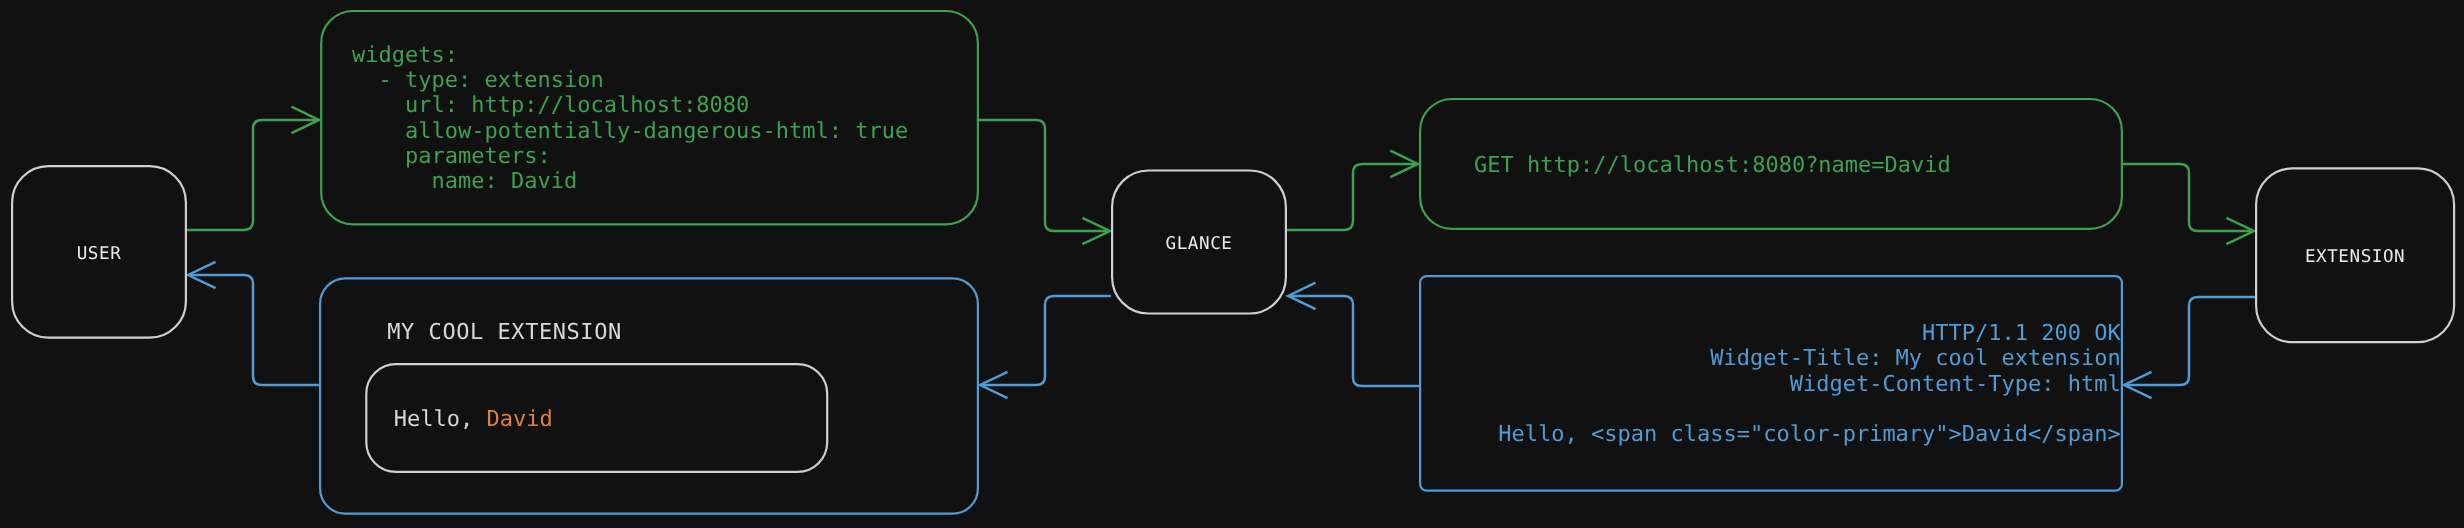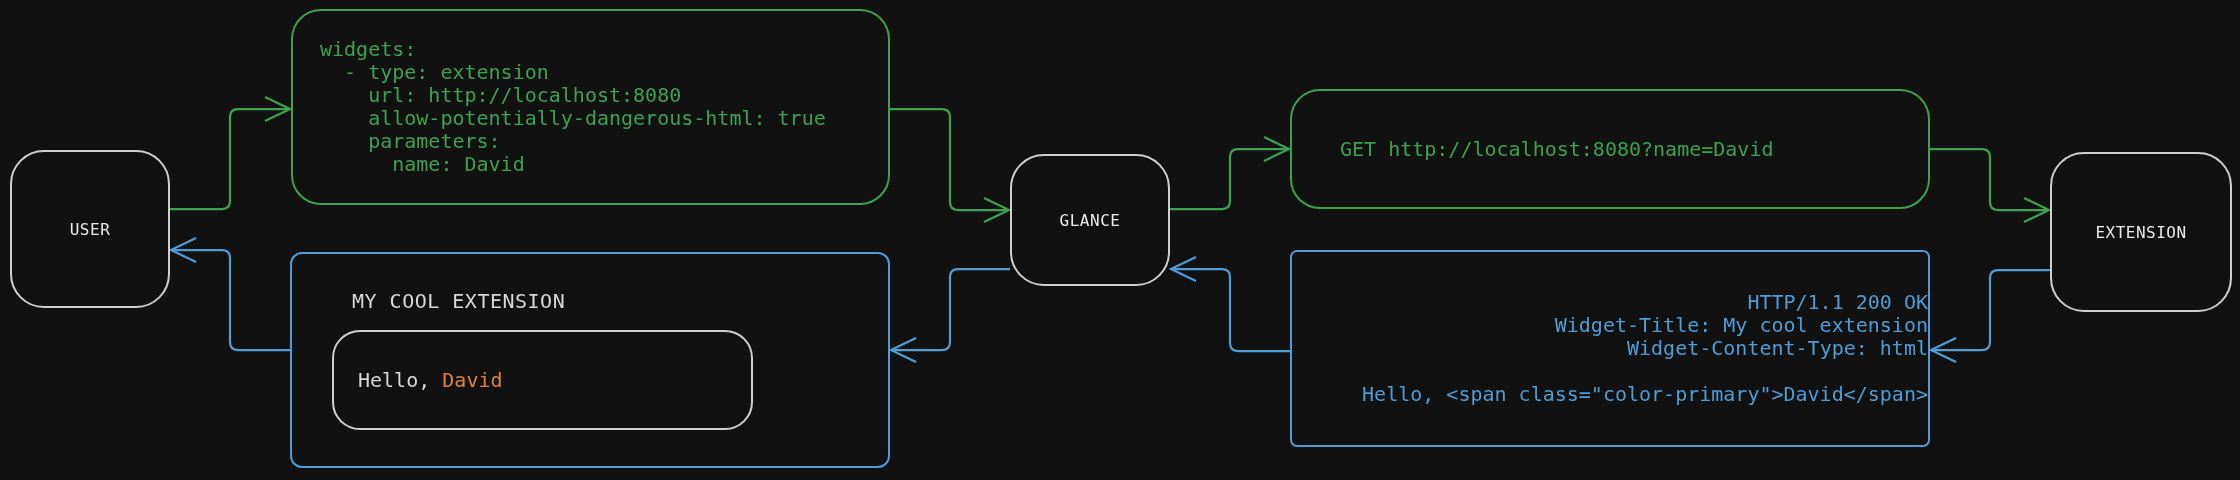--- a/index.html
+++ b/index.html
@@ -53,21 +53,21 @@
   #box-config{left:291px;top:9px;width:599px;height:196px;padding-left:27px;}
   #box-request{left:1290px;top:89px;width:640px;height:120px;padding-left:48px;}
   #box-response{left:1290px;top:250px;width:640px;height:197px;padding-left:53px;}
 
   #node-user{left:10px;top:150px;width:160px;height:158px;}
   #node-glance{left:1010px;top:154px;width:160px;height:132px;}
   #node-extension{left:2050px;top:152px;width:182px;height:160px;justify-content:center;}
 
   #box-widget{
     position:absolute;left:290px;top:252px;width:600px;height:216px;
-    border:2px solid var(--response-blue);border-radius:12px;
+    border:2px solid var(--response-blue);border-radius:24px;
   }
   #widget-title{
     margin:36px 0 0 60px;
     color:var(--text-light);
     font-size:20px;line-height:23px;height:23px;white-space:pre;
     letter-spacing:0.5px;
   }
   #widget-inner{
     margin:17px 0 0 40px;width:421px;height:100px;
     border:2px solid var(--node-border);border-radius:28px;

